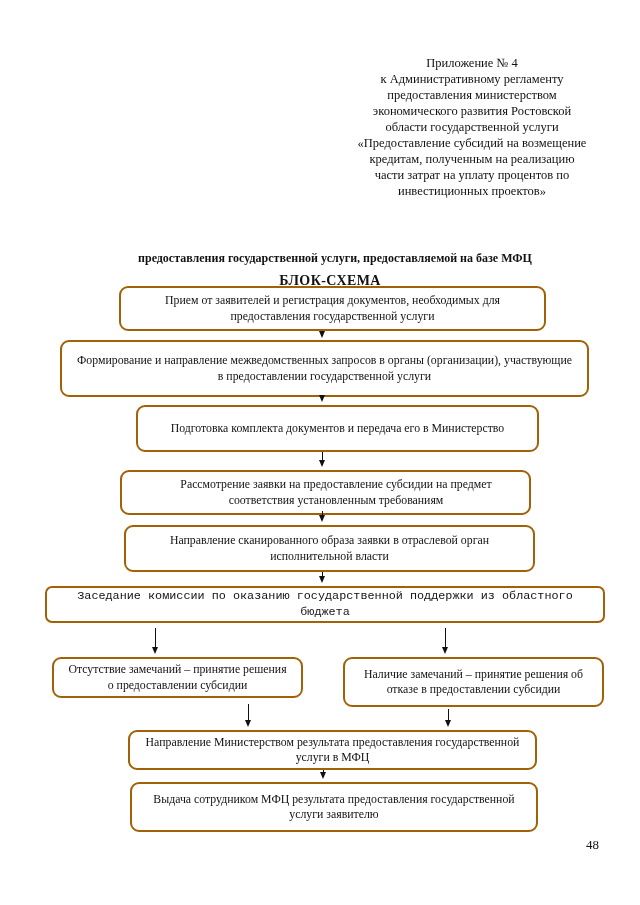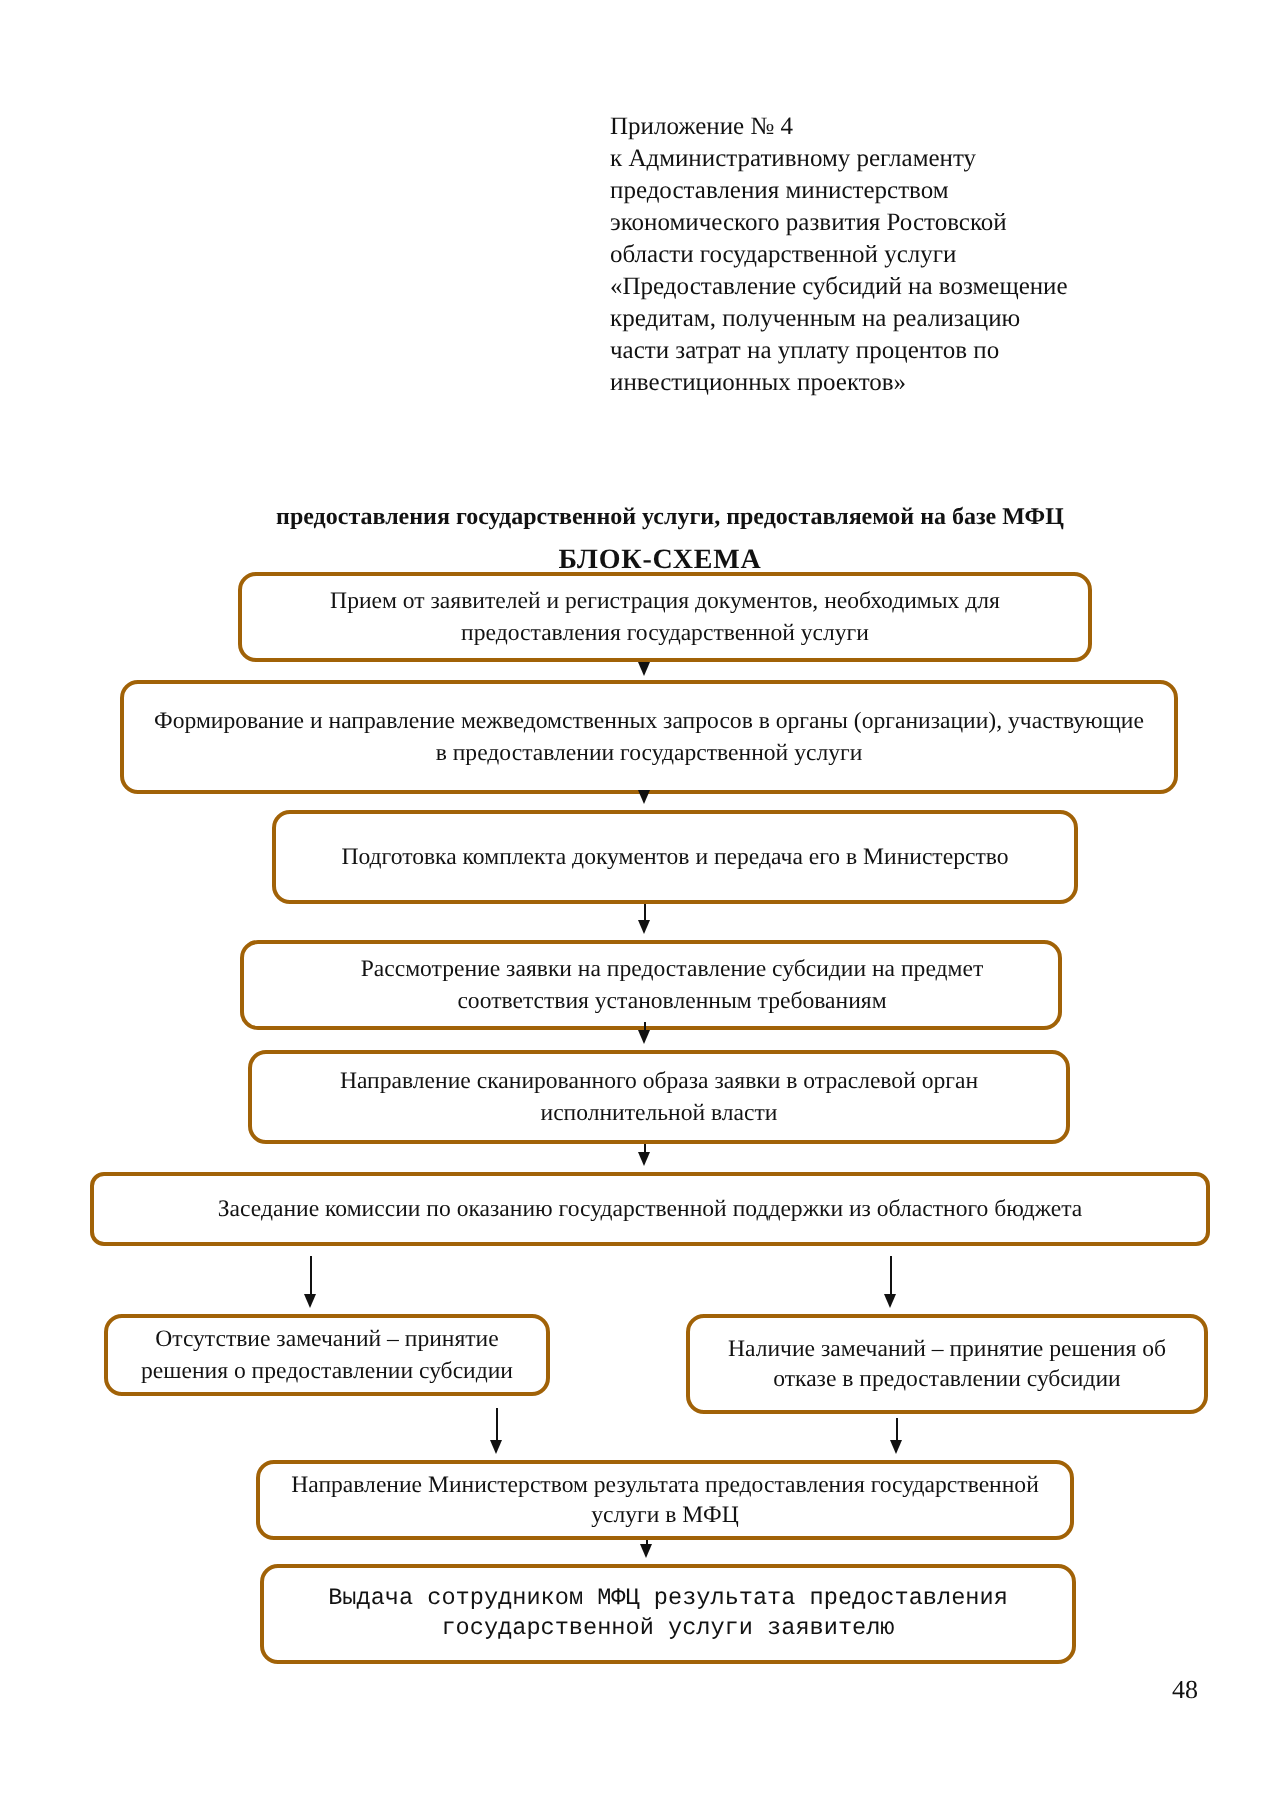--- a/index.html
+++ b/index.html
@@ -8,21 +8,21 @@
     width:640px;height:905px;
     margin:0 auto;
     background:#ffffff;
     font-family:"Liberation Serif","DejaVu Serif",serif;
     color:#121212;
     overflow:hidden;
   }
   
   .hdr{
     position:absolute;top:55px;left:305px;width:334px;
-    font-size:12.5px;line-height:16px;
+    text-align:center;font-size:12.5px;line-height:16px;
   }
   
   .title-main{
     position:absolute;top:233px;left:20px;width:620px;
     text-align:center;font-weight:bold;font-size:14px;letter-spacing:.4px;margin-top:40px;
   }
   .title-sub{
     position:absolute;top:251px;left:20px;width:630px;
     text-align:center;font-weight:bold;font-size:12px;
   }
@@ -35,25 +35,25 @@
     text-align:center;
     font-size:11.8px;line-height:15.5px;
     padding:2px 14px;box-sizing:border-box;
     background:#fff;
   }
   .b1 {left:119px;top:286px;width:427px;height:45px;}
   .b2 {left:60px; top:340px;width:529px;height:57px;}
   .b3 {left:136px;top:405px;width:403px;height:47px;}
   .b4 {left:120px;top:470px;width:411px;height:45px;padding-left:35px;}
   .b5 {left:124px;top:525px;width:411px;height:47px;}
-  .b6 {left:45px; top:586px;width:560px;height:37px;border-radius:7px;}
-  .b7 {left:52px; top:657px;width:223px;height:41px;}
+  .b6 {left:45px; top:586px;width:560px;height:37px;border-radius:7px;font-family:Liberation Mono, monospace;}
+  .b7 {left:52px; top:657px;width:251px;height:41px;}
   .b8 {left:343px;top:657px;width:261px;height:50px;}
   .b9 {left:128px;top:730px;width:409px;height:40px;}
-  .b10{left:130px;top:782px;width:408px;height:50px;font-family:Liberation Mono, monospace;}
+  .b10{left:130px;top:782px;width:408px;height:50px;}
   
   .arr{position:absolute;width:1px;background:#111;}
   .arr::after{
     content:"";position:absolute;bottom:-7px;left:-3px;
     width:0;height:0;
     border:3.5px solid transparent;border-top:7px solid #111;
   }
   .a1 {left:322px;top:331px;height:3px;}
   .a2 {left:322px;top:396px;height:2px;}
   .a3 {left:322px;top:452px;height:11px;}

